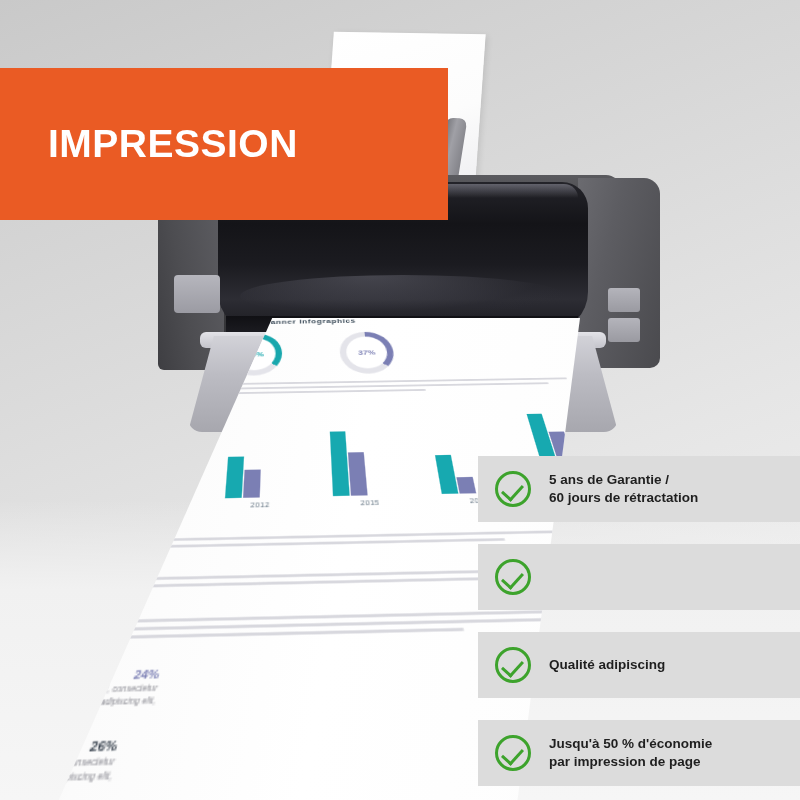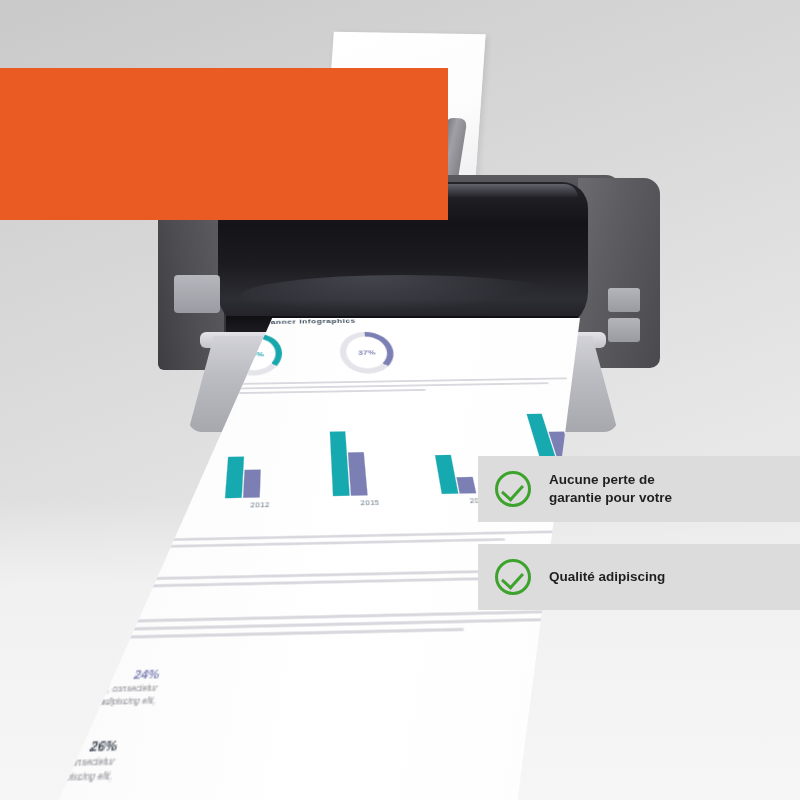--- a/index.html
+++ b/index.html
@@ -367,29 +367,40 @@
           </div>
 
         </div>
 
       </div>
     </div>
     <div class="paper-shade"></div>
   </div>
 
   <div class="banner">
+    <div class="banner-line">IMPRESSION</div>
   </div>
 
   <div class="cards">
     <div class="card">
       <span class="check"></span>
       <span class="card-text">
-        <span>Aucune perte de</span><br>
-        <span>garantie pour votre</span>
+        <span>5 ans de Garantie /</span><br>
+        <span>60 jours de rétractation</span>
       </span>
+    </div>
+    <div class="card">
+      <span class="check"></span>
     </div>
     <div class="card">
       <span class="check"></span>
       <span class="card-text">Qualité adipiscing</span>
     </div>
+    <div class="card">
+      <span class="check"></span>
+      <span class="card-text">
+        <span>Jusqu'à 50 % d'économie</span><br>
+        <span>par impression de page</span>
+      </span>
+    </div>
   </div>
 
 </div>
 
 </body></html>

